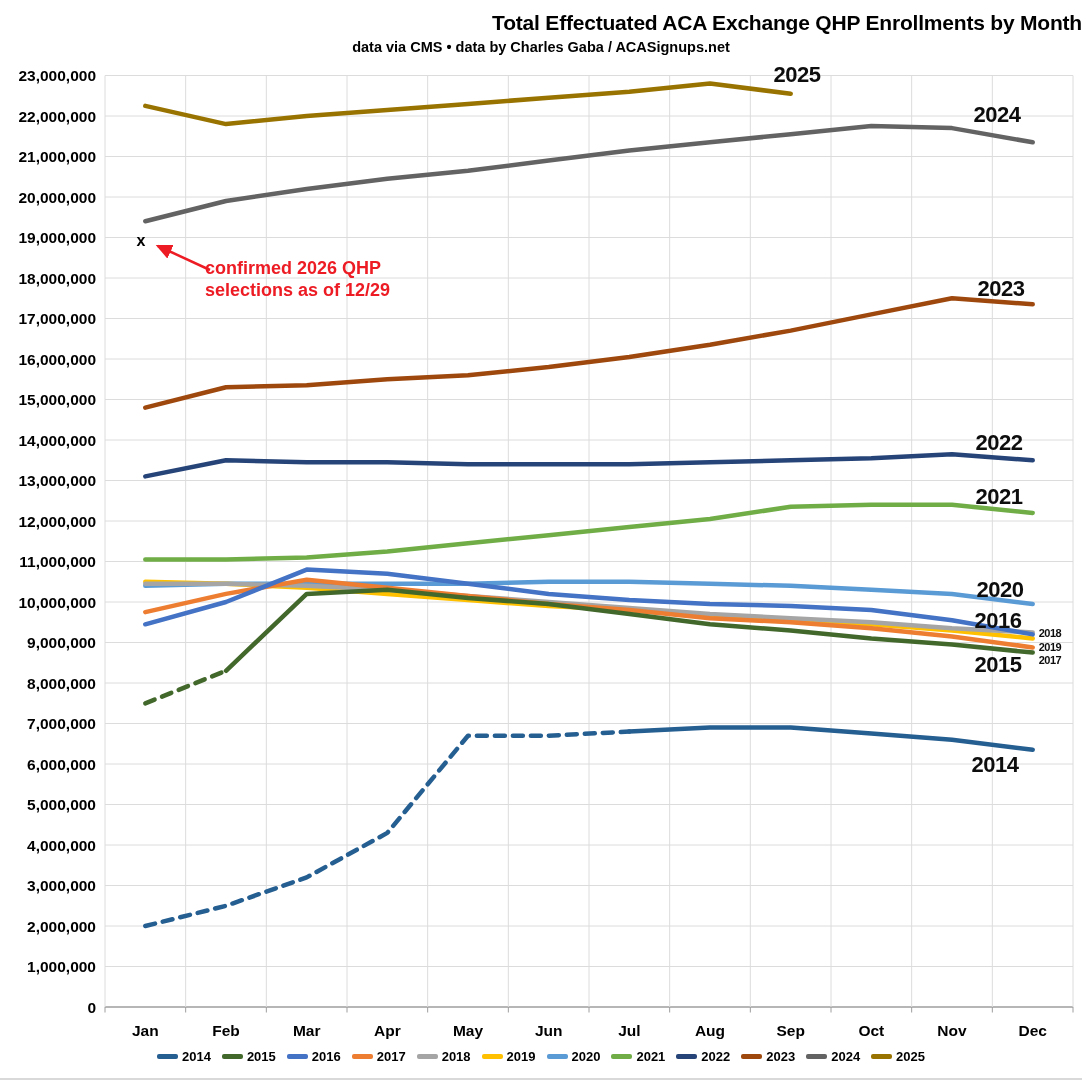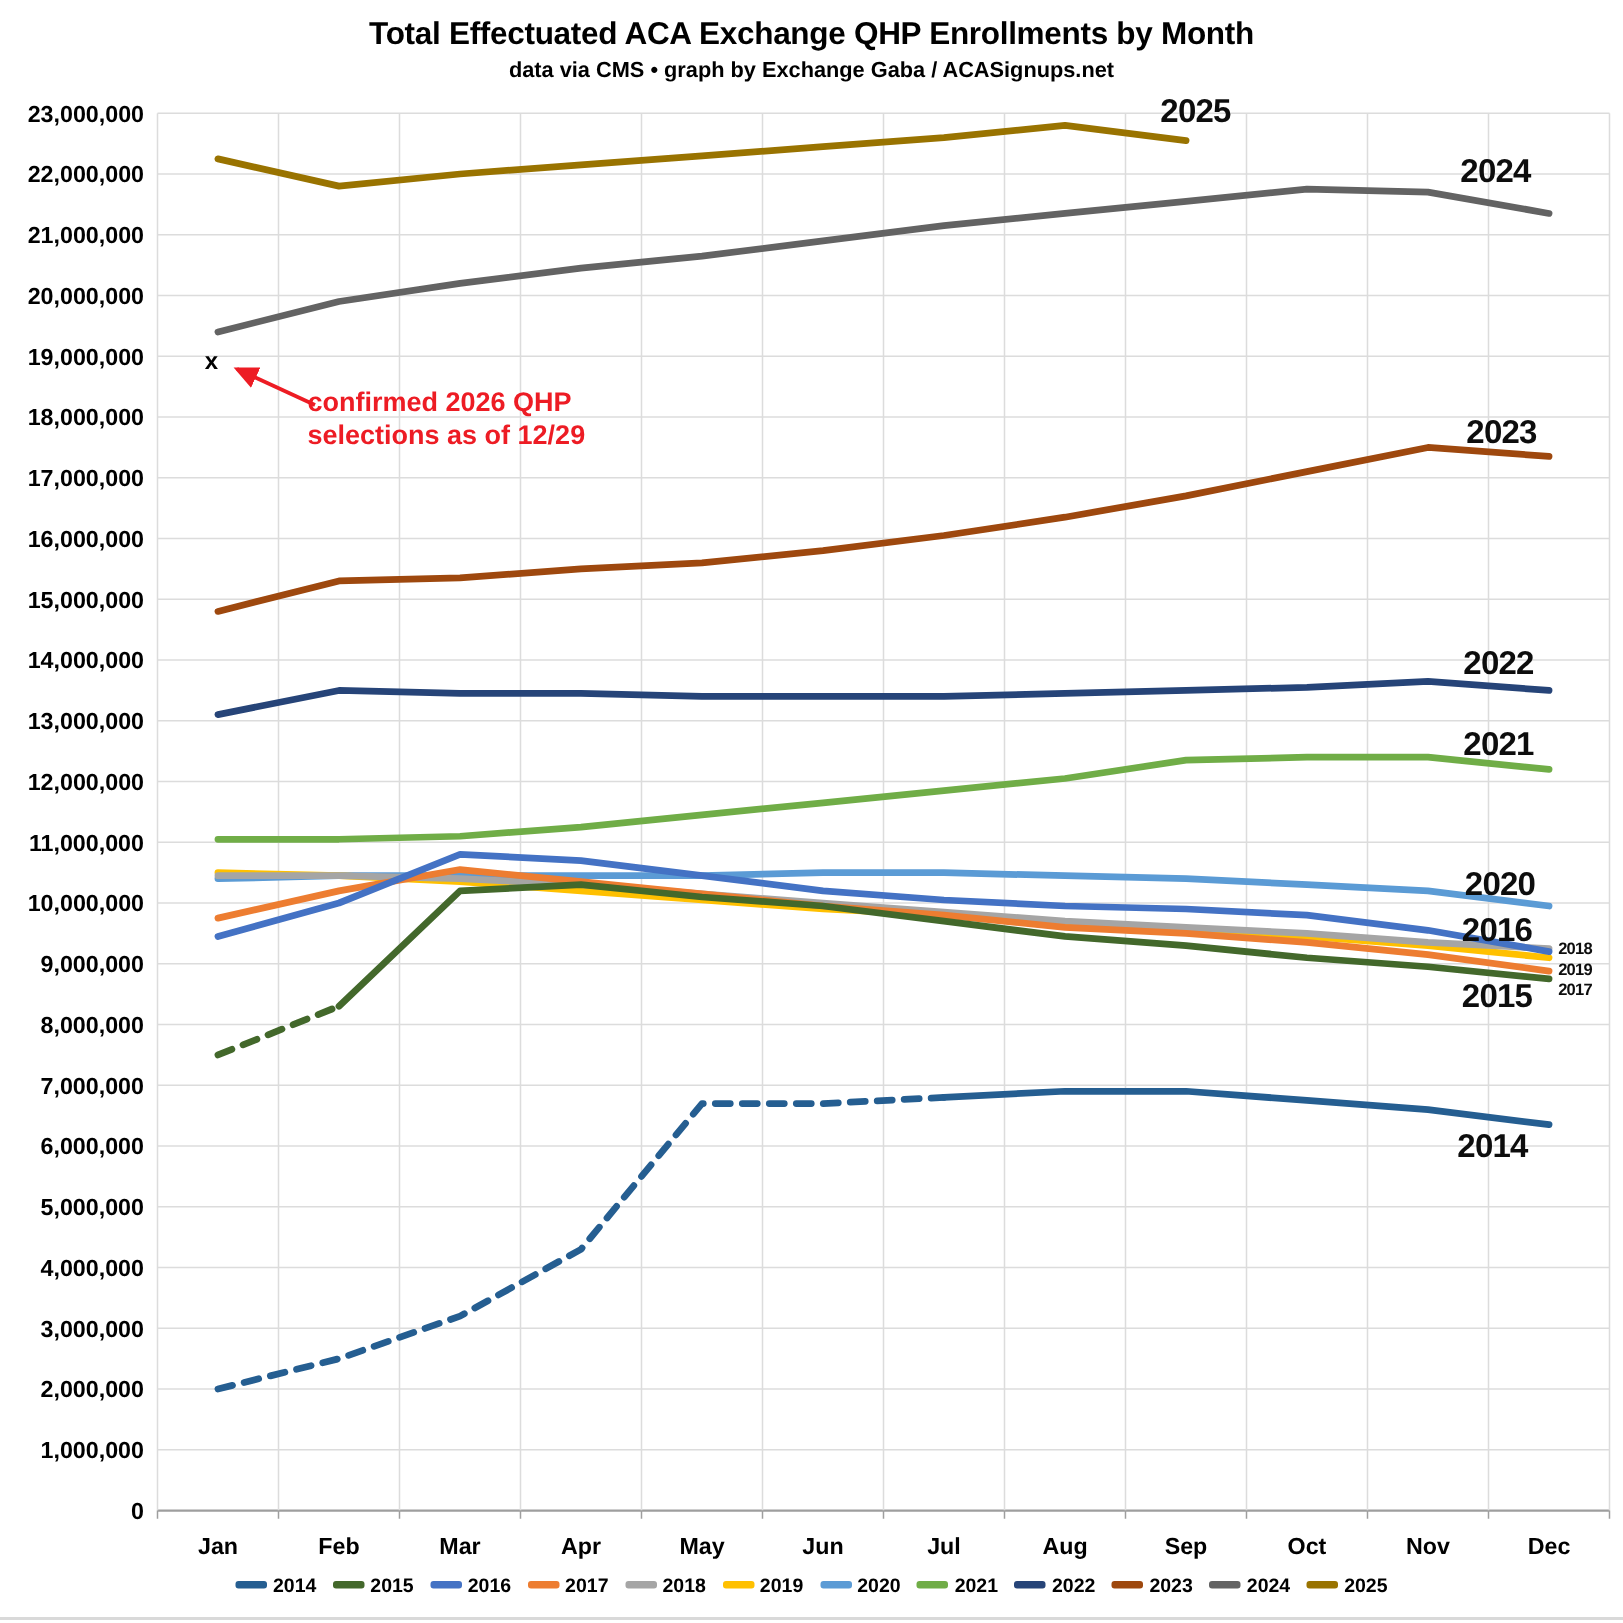--- a/index.html
+++ b/index.html
@@ -1,39 +1,39 @@
 <!DOCTYPE html>
 <html><head>
 <meta charset="utf-8">
 <style>
   html,body{margin:0;padding:0;background:#ffffff;}
   #page{position:relative;width:1082px;height:1082px;background:#ffffff;overflow:hidden;
         font-family:"Liberation Sans",sans-serif;}
-  #title{position:absolute;top:11px;left:0;width:1082px;text-align:center;
+  #title{position:absolute;top:11px;left:0;width:1082px;text-align:right;
          font-size:21px;font-weight:700;color:#000;letter-spacing:-0.2px;}
   #subtitle{position:absolute;top:39px;left:0;width:1082px;text-align:center;
             font-size:14.5px;font-weight:700;color:#000;}
   #chart-svg{position:absolute;top:0;left:0;}
   .axlab{font-family:"Liberation Sans",sans-serif;font-size:15.5px;font-weight:700;fill:#000;}
   .yearlab{font-family:"Liberation Sans",sans-serif;font-weight:700;fill:#0d0d0d;letter-spacing:-0.5px;}
   .anno{font-family:"Liberation Sans",sans-serif;font-size:18px;font-weight:700;}
   .xmark{font-family:"Liberation Sans",sans-serif;font-size:16px;font-weight:700;fill:#000;}
   #legend{position:absolute;top:1049px;left:0;width:1082px;display:flex;
           justify-content:center;align-items:center;gap:11px;}
   .lg-item{display:flex;align-items:center;gap:4px;}
   .lg-swatch{display:inline-block;width:21px;height:4.5px;border-radius:2px;}
   .lg-label{font-size:13px;font-weight:700;color:#000;}
   #bottom-strip{position:absolute;top:1078px;left:0;width:1082px;height:2px;background:#d9d9d9;}
 </style>
 </head>
 <body>
 
 <div id="page">
   <div id="title">Total Effectuated ACA Exchange QHP Enrollments by Month</div>
-  <div id="subtitle">data via CMS • graph by Exchange Gaba / ACASignups.net</div>
+  <div id="subtitle">data via CMS • data by Charles Gaba / ACASignups.net</div>
 
   <svg id="chart-svg" width="1082" height="1082" viewBox="0 0 1082 1082">
     <defs>
       <marker id="arrowhead" markerWidth="8" markerHeight="8" refX="5.5" refY="3" orient="auto">
         <polygon points="0 0, 6.5 3, 0 6" fill="#ed1c24"></polygon>
       </marker>
     </defs>
     <g id="g-generated">
         <g>
           <line x1="105" y1="1007" x2="1073" y2="1007" stroke="#9e9e9e" stroke-width="1.5"></line>

